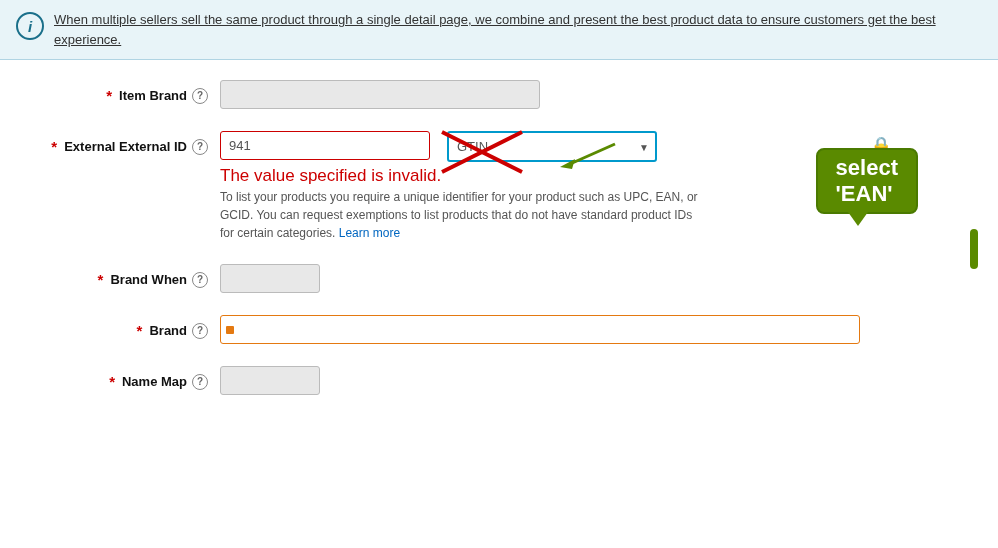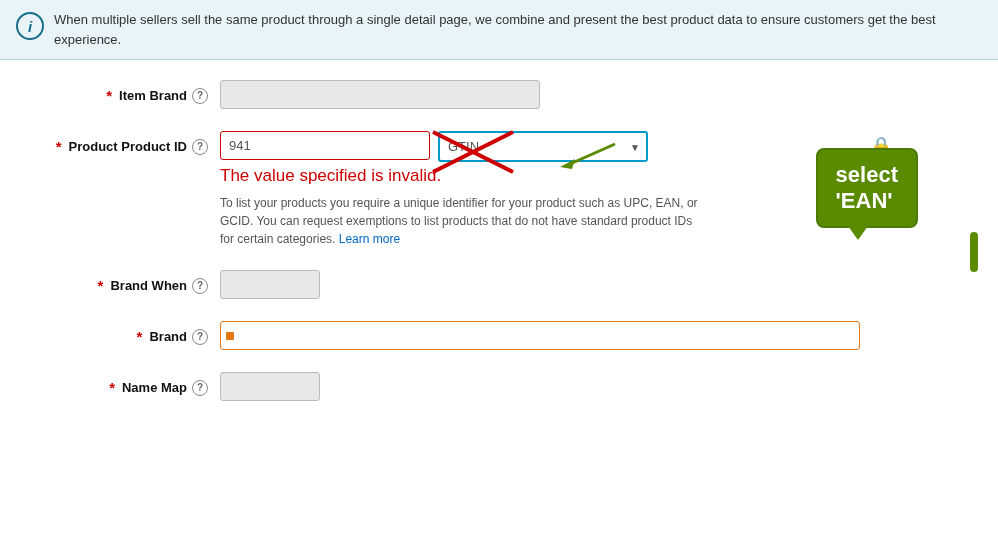--- a/index.html
+++ b/index.html
@@ -34,20 +34,21 @@
     }
     .info-icon-wrap span {
       font-weight: bold;
       font-size: 15px;
       color: #1a6f8a;
       font-style: italic;
     }
     .info-text {
       color: #333;
       line-height: 1.5;
+      text-decoration: underline;
     }
 
     
     .form-area {
       padding: 20px 0;
       position: relative;
     }
 
     .form-row {
       display: flex;
@@ -111,21 +112,21 @@
     .item-name-input {
       width: 320px;
     }
 
     
     .ext-prod-row {
       align-items: flex-start;
     }
     .ext-prod-inputs {
       display: flex;
-      gap: 8px;
+      gap: 17px;
       align-items: flex-start;
       position: relative;
     }
     .ext-id-input {
       width: 210px;
     }
     .ext-id-input.error-border {
       border-color: #c00;
     }
     .dropdown-wrap {
@@ -171,41 +172,41 @@
       flex-shrink: 0;
     }
 
     .error-text {
       color: #c00;
       font-size: 17px;
       margin-top: 4px;
     }
 
     .help-paragraph {
-      margin-top: 8px;
+      margin-top: 2px;
       color: #555;
       font-size: 12px;
       line-height: 1.5;
       max-width: 480px;
     }
     .help-paragraph a {
       color: #0066c0;
       text-decoration: none;
     }
 
     
     .tooltip-bubble {
       position: absolute;
       top: 88px;
       right: 80px;
       background: #5a8a00;
       color: #fff;
       font-size: 22px;
       font-weight: bold;
-      padding: 12px 18px;
+      padding: 5px 18px;
       border-radius: 8px;
       border: 2px solid #4a7a00;
       z-index: 10;
       white-space: nowrap;
     }
     .tooltip-bubble::after {
       content: '';
       position: absolute;
       bottom: -14px;
       left: 30px;
@@ -266,21 +267,21 @@
       <span class="help-icon">?</span>
     </div>
     <div class="field-input-area">
       <input type="text" class="item-name-input" style="width: 320px; background: rgb(232, 232, 232); border-color: rgb(187, 187, 187);" value="">
     </div>
   </div>
 
   <div class="form-row ext-prod-row">
     <div class="field-label">
       <span class="required-star">*</span>
-      <span>Product Product ID</span>
+      <span>External External ID</span>
       <span class="help-icon">?</span>
     </div>
     <div class="field-input-area">
       <div class="ext-prod-inputs">
         <input type="text" class="ext-id-input error-border" value="941" style="width: 210px;">
         <div class="dropdown-wrap" style="position:relative;">
           <select class="ext-type-select">
             <option>GTIN</option>
             <option>EAN</option>
             <option>UPC</option>

